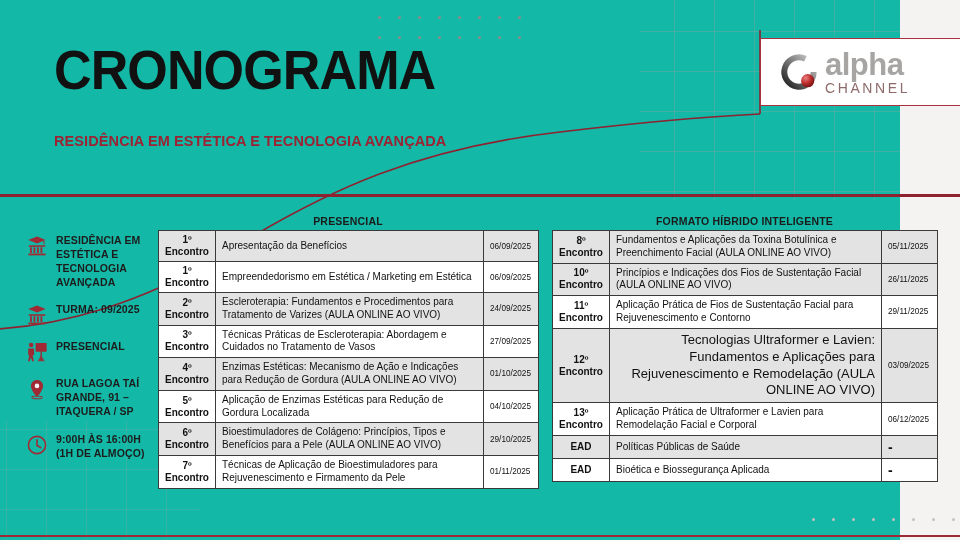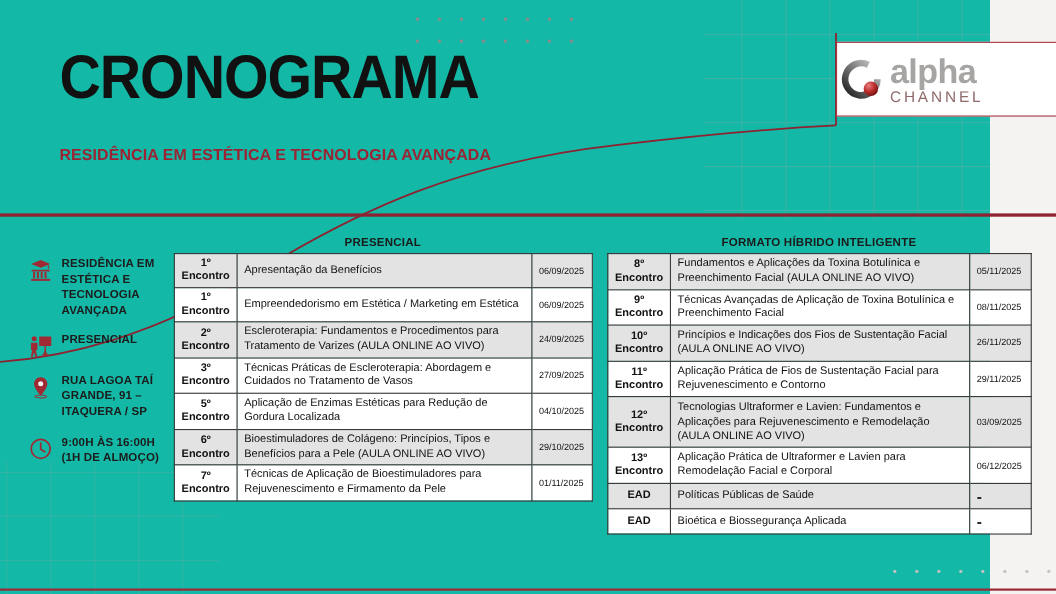--- a/index.html
+++ b/index.html
@@ -66,20 +66,21 @@
   }
 
   
   .logo-box {
     position: absolute; left: 760px; top: 38px;
     width: 200px; height: 68px;
     background: #ffffff;
     border: 1.5px solid #a8323f;
     border-right: none;
     display: flex; align-items: center;
+    padding-left: 16px;
   }
   .logo-mark { width: 44px; height: 44px; flex: none; }
   .logo-words { margin-left: 4px; line-height: 1; }
   .logo-alpha {
     font-size: 31px; font-weight: 700; letter-spacing: -0.5px;
     color: #a7a5a3;
   }
   .logo-channel {
     font-size: 14px; letter-spacing: 2.6px; color: #8e6a6a;
     text-align: right; margin-top: 1px; padding-right: 2px;
@@ -146,21 +147,21 @@
   td.c-num {
     text-align: center;
     font-size: 10px; font-weight: 700; color: #111;
     line-height: 1.2;
     padding: 3px 2px;
   }
   td.c-topic {
     font-size: 10px; color: #111; line-height: 1.28;
     padding-left: 7px;
   }
-  td.c-topic.small { font-size: 10px; line-height: 1.3; }
+  td.c-topic.small { font-size: 13px; line-height: 1.3; text-align: right; }
   td.c-date {
     font-size: 8.2px; color: #111;
   }
   td.c-date.dash { font-size: 14px; font-weight: 700; }
 </style>
 </head>
 <body>
 
 <div id="page">
 
@@ -244,20 +245,32 @@
         <rect x="4.4" y="13.4" width="2" height="6.2"></rect>
         <rect x="8.2" y="13.4" width="2" height="6.2"></rect>
         <rect x="12" y="13.4" width="2" height="6.2"></rect>
         <rect x="15.8" y="13.4" width="2" height="6.2"></rect>
         <rect x="2.6" y="20.2" width="18.8" height="2"></rect>
         <path d="M19.6 6.6 v3.6" stroke="#a02a34" stroke-width="1.1" fill="none"></path>
       </svg>
       <div class="side-label">RESIDÊNCIA EM ESTÉTICA E TECNOLOGIA AVANÇADA</div>
     </div>
 
+    <div class="side-item">
+      <svg class="side-icon" viewBox="0 0 24 24" fill="#a02a34">
+        <path d="M12 1.6 L21.5 5.4 L12 9.2 L2.5 5.4 Z"></path>
+        <rect x="3" y="11.2" width="18" height="1.7"></rect>
+        <rect x="4.4" y="13.4" width="2" height="6.2"></rect>
+        <rect x="8.2" y="13.4" width="2" height="6.2"></rect>
+        <rect x="12" y="13.4" width="2" height="6.2"></rect>
+        <rect x="15.8" y="13.4" width="2" height="6.2"></rect>
+        <rect x="2.6" y="20.2" width="18.8" height="2"></rect>
+      </svg>
+      <div class="side-label">TURMA: 09/2025</div>
+    </div>
 
     <div class="side-item">
       <svg class="side-icon" viewBox="0 0 24 24" fill="#a02a34">
         <rect x="10.5" y="2.2" width="12" height="9.4" rx="0.6"></rect>
         <circle cx="5.6" cy="4.4" r="2.5"></circle>
         <path d="M2.4 8.2 h6.4 v7.2 h-6.4 Z"></path>
         <path d="M3.6 15.4 L2.2 22.2 h1.9 l1.3 -4.4 l1.3 4.4 h1.9 L7.2 15.4 Z"></path>
         <path d="M15.8 11.8 h1.5 v9.6 h-1.5 Z"></path>
         <path d="M12.6 22 L16.5 15.6 L20.4 22 Z" opacity="0.85"></path>
       </svg>
@@ -306,20 +319,25 @@
         <tr class="shaded">
           <td class="c-num">2º<br>Encontro</td>
           <td class="c-topic">Escleroterapia: Fundamentos e Procedimentos para Tratamento de Varizes (AULA ONLINE AO VIVO)</td>
           <td class="c-date">24/09/2025</td>
         </tr>
         <tr>
           <td class="c-num">3º<br>Encontro</td>
           <td class="c-topic">Técnicas Práticas de Escleroterapia: Abordagem e Cuidados no Tratamento de Vasos</td>
           <td class="c-date">27/09/2025</td>
         </tr>
+        <tr class="shaded">
+          <td class="c-num">4º<br>Encontro</td>
+          <td class="c-topic">Enzimas Estéticas: Mecanismo de Ação e Indicações para Redução de Gordura (AULA ONLINE AO VIVO)</td>
+          <td class="c-date">01/10/2025</td>
+        </tr>
         <tr>
           <td class="c-num">5º<br>Encontro</td>
           <td class="c-topic">Aplicação de Enzimas Estéticas para Redução de Gordura Localizada</td>
           <td class="c-date">04/10/2025</td>
         </tr>
         <tr class="shaded">
           <td class="c-num">6º<br>Encontro</td>
           <td class="c-topic">Bioestimuladores de Colágeno: Princípios, Tipos e Benefícios para a Pele (AULA ONLINE AO VIVO)</td>
           <td class="c-date">29/10/2025</td>
         </tr>
@@ -336,25 +354,20 @@
         <col style="width:57px">
         <col style="width:272px">
         <col style="width:56px">
       </colgroup>
     <tbody>
         <tr class="shaded">
           <td class="c-num">8º<br>Encontro</td>
           <td class="c-topic">Fundamentos e Aplicações da Toxina Botulínica e Preenchimento Facial (AULA ONLINE AO VIVO)</td>
           <td class="c-date">05/11/2025</td>
         </tr>
-        <tr>
-          <td class="c-num">9º<br>Encontro</td>
-          <td class="c-topic">Técnicas Avançadas de Aplicação de Toxina Botulínica e Preenchimento Facial</td>
-          <td class="c-date">08/11/2025</td>
-        </tr>
         <tr class="shaded">
           <td class="c-num">10º<br>Encontro</td>
           <td class="c-topic">Princípios e Indicações dos Fios de Sustentação Facial (AULA ONLINE AO VIVO)</td>
           <td class="c-date">26/11/2025</td>
         </tr>
         <tr>
           <td class="c-num">11º<br>Encontro</td>
           <td class="c-topic">Aplicação Prática de Fios de Sustentação Facial para Rejuvenescimento e Contorno</td>
           <td class="c-date">29/11/2025</td>
         </tr>

